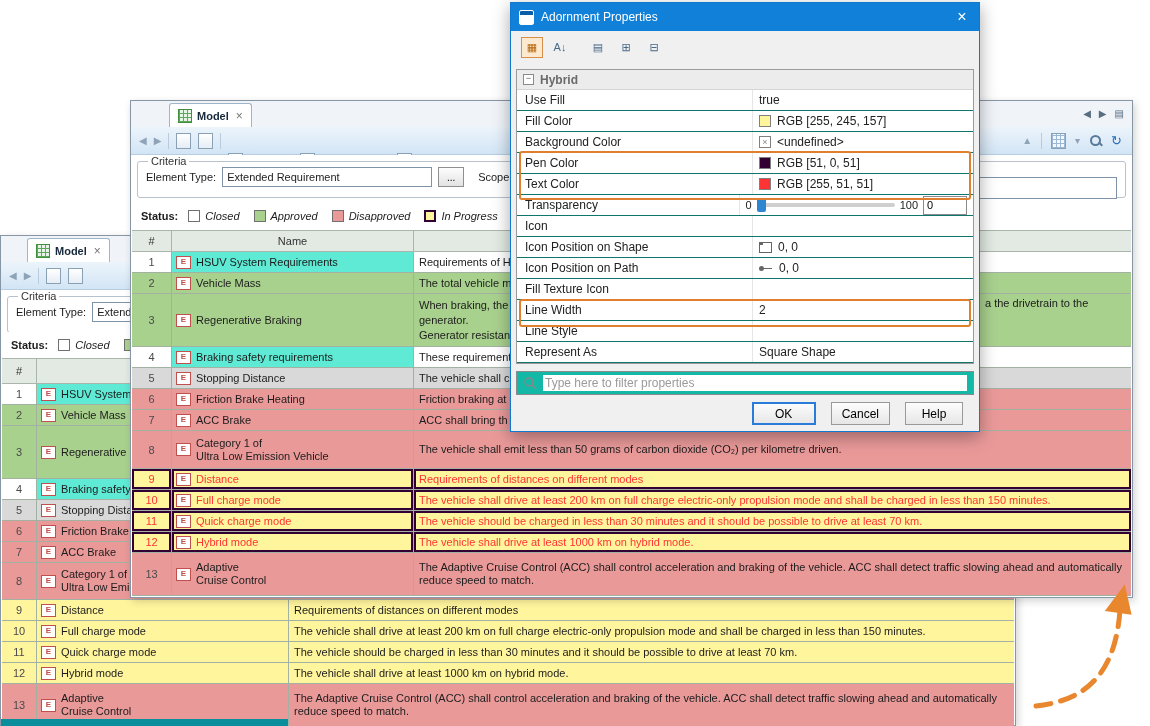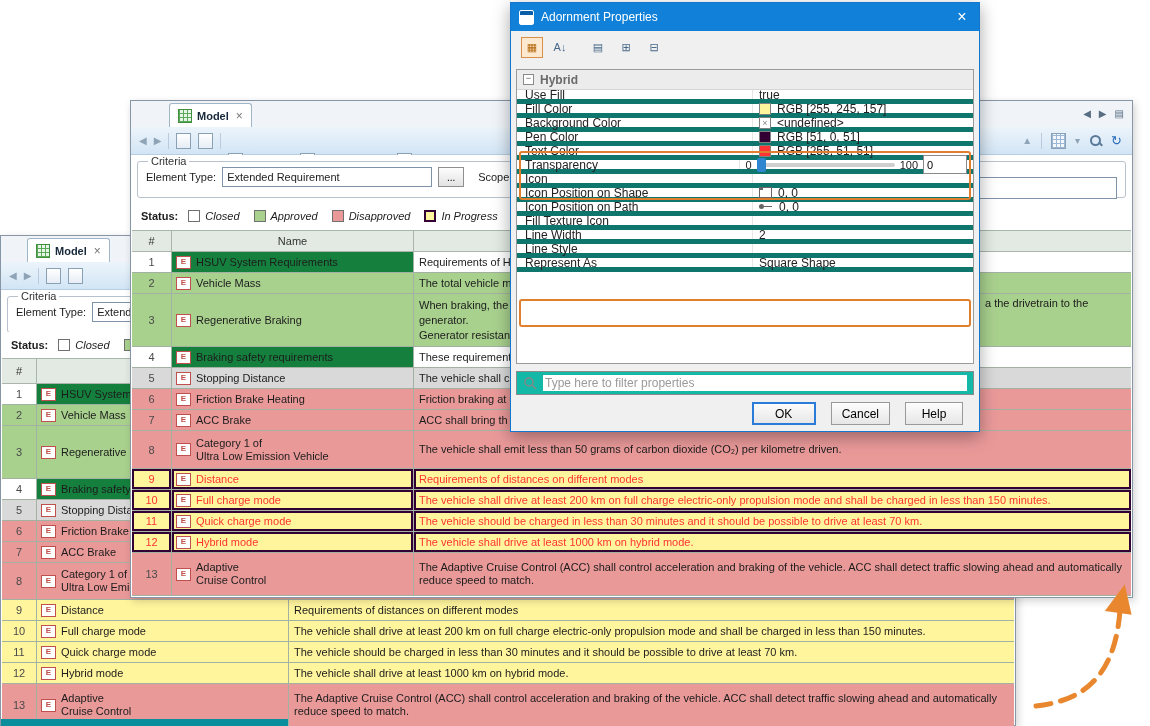--- a/index.html
+++ b/index.html
@@ -51,21 +51,21 @@
   .cb{width:12px;height:12px;border:1px solid #707070;display:inline-block;box-sizing:border-box;}
   .cb-w{background:#fff;} .cb-g{background:#A9D18E;} .cb-d{background:#EA9999;} .cb-y{background:#FFF59D;border:2px solid #330033;}
   
   .tablewrap{position:absolute;left:1px;right:1px;}
   .win.main .tablewrap{top:129px;} .win.back .tablewrap{top:122px;}
   .hr{display:flex;background:#E3EAE3;border-top:1px solid #aab6aa;border-bottom:1px solid #aab6aa;box-sizing:border-box;}
   .win.main .hr{height:22px;} .win.back .hr{height:26px;}
   .hc{display:flex;align-items:center;justify-content:center;border-right:1px solid #aab6aa;box-sizing:border-box;color:#333;}
   .r{display:flex;border-bottom:1px solid #a3b1a3;box-sizing:border-box;}
   .cN{display:flex;align-items:center;justify-content:center;border-right:1px solid #a3b1a3;color:#4a4a4a;background:#fff;box-sizing:border-box;}
-  .cM{display:flex;align-items:center;gap:5px;padding:1px 4px;border-right:1px solid #a3b1a3;background:#15803d;box-sizing:border-box;}
+  .cM{display:flex;align-items:center;gap:5px;padding:1px 4px;border-right:1px solid #a3b1a3;background:#5eead4;box-sizing:border-box;}
   .cD{flex:1;display:flex;flex-direction:column;justify-content:center;padding:1px 5px;background:#fff;box-sizing:border-box;position:relative;line-height:13px;}
   .win.main .cN{width:40px;} .win.main .cM{width:242px;}
   .win.back .cN{width:35px;} .win.back .cM{width:252px;}
   .h21{height:21px;} .h37{height:37px;} .h38{height:38px;} .h43{height:43px;} .h53{height:53px;}
   .stA .cN,.stA .cM,.stA .cD{background:#A9D18E;}
   .stC .cN,.stC .cM,.stC .cD{background:#D9D9D9;}
   .stD .cN,.stD .cM,.stD .cD{background:#EA9999;}
   .stP .cN,.stP .cM,.stP .cD{background:#FFF59D;}
   .stY{color:#FF3333;}
   .stY .cN,.stY .cM,.stY .cD{background:#FFF59D;box-shadow:inset 0 0 0 2px #330033;}
@@ -83,21 +83,21 @@
   .dlg-title{position:absolute;left:0;right:0;top:0;height:28px;background:#1080D8;display:flex;align-items:center;gap:7px;padding:0 8px;color:#fff;box-sizing:border-box;}
   .app-ico{width:13px;height:13px;border:1px solid #fff;border-radius:2px;background:linear-gradient(#0b5ea8 0 4px,#ffffff 4px);}
   .dlg-x{position:absolute;right:0;top:0;width:34px;height:28px;display:flex;align-items:center;justify-content:center;font-size:16px;color:#fff;}
   .dlg-tools{position:absolute;left:10px;top:31px;height:26px;display:flex;align-items:center;gap:6px;}
   .ti{min-width:20px;height:19px;display:flex;align-items:center;justify-content:center;font-size:11px;color:#4a6a8a;border:1px solid transparent;}
   .ti.active{background:#fde9cf;border-color:#d89048;color:#b4690e;}
   .ti.gap{margin-left:10px;}
   .pgrid{position:absolute;left:5px;right:5px;top:66px;height:295px;background:#fff;border:1px solid #9b9b9b;box-sizing:border-box;overflow:hidden;}
   .psec{height:20px;background:#ececec;display:flex;align-items:center;gap:6px;padding:0 6px;color:#6a6a6a;font-weight:bold;border-bottom:1px solid #d5d5d5;box-sizing:border-box;}
   .minusbox{width:9px;height:9px;border:1px solid #8a8a8a;background:#fff;color:#555;font-size:9px;line-height:7px;text-align:center;font-weight:normal;}
-  .prow{height:14px;display:flex;border-bottom:5px solid #0f766e;box-sizing:border-box;}
+  .prow{height:21px;display:flex;border-bottom:1px solid #0f766e;box-sizing:border-box;}
   .pn{width:236px;padding:0 8px;display:flex;align-items:center;border-right:1px solid #e6e6e6;box-sizing:border-box;}
   .pv{flex:1;padding:0 6px;display:flex;align-items:center;gap:6px;}
   .sw{width:12px;height:12px;border:1px solid #808080;display:inline-block;box-sizing:border-box;flex:0 0 12px;}
   .sw.fill{background:#FFF59D;} .sw.pen{background:#330033;} .sw.txt{background:#FF3333;}
   .sw.undef{background:#fff;color:#888;font-size:9px;line-height:10px;text-align:center;}
   .pos-shape{width:11px;height:9px;border:1px solid #666;position:relative;flex:0 0 11px;}
   .pos-shape::after{content:"";position:absolute;left:-1px;top:-1px;width:4px;height:3px;background:#666;}
   .pos-path{width:14px;height:9px;position:relative;flex:0 0 14px;}
   .pos-path::before{content:"";position:absolute;left:0;top:4px;width:13px;height:1px;background:#666;}
   .pos-path::after{content:"";position:absolute;left:0;top:2px;width:5px;height:5px;background:#666;border-radius:50%;}

